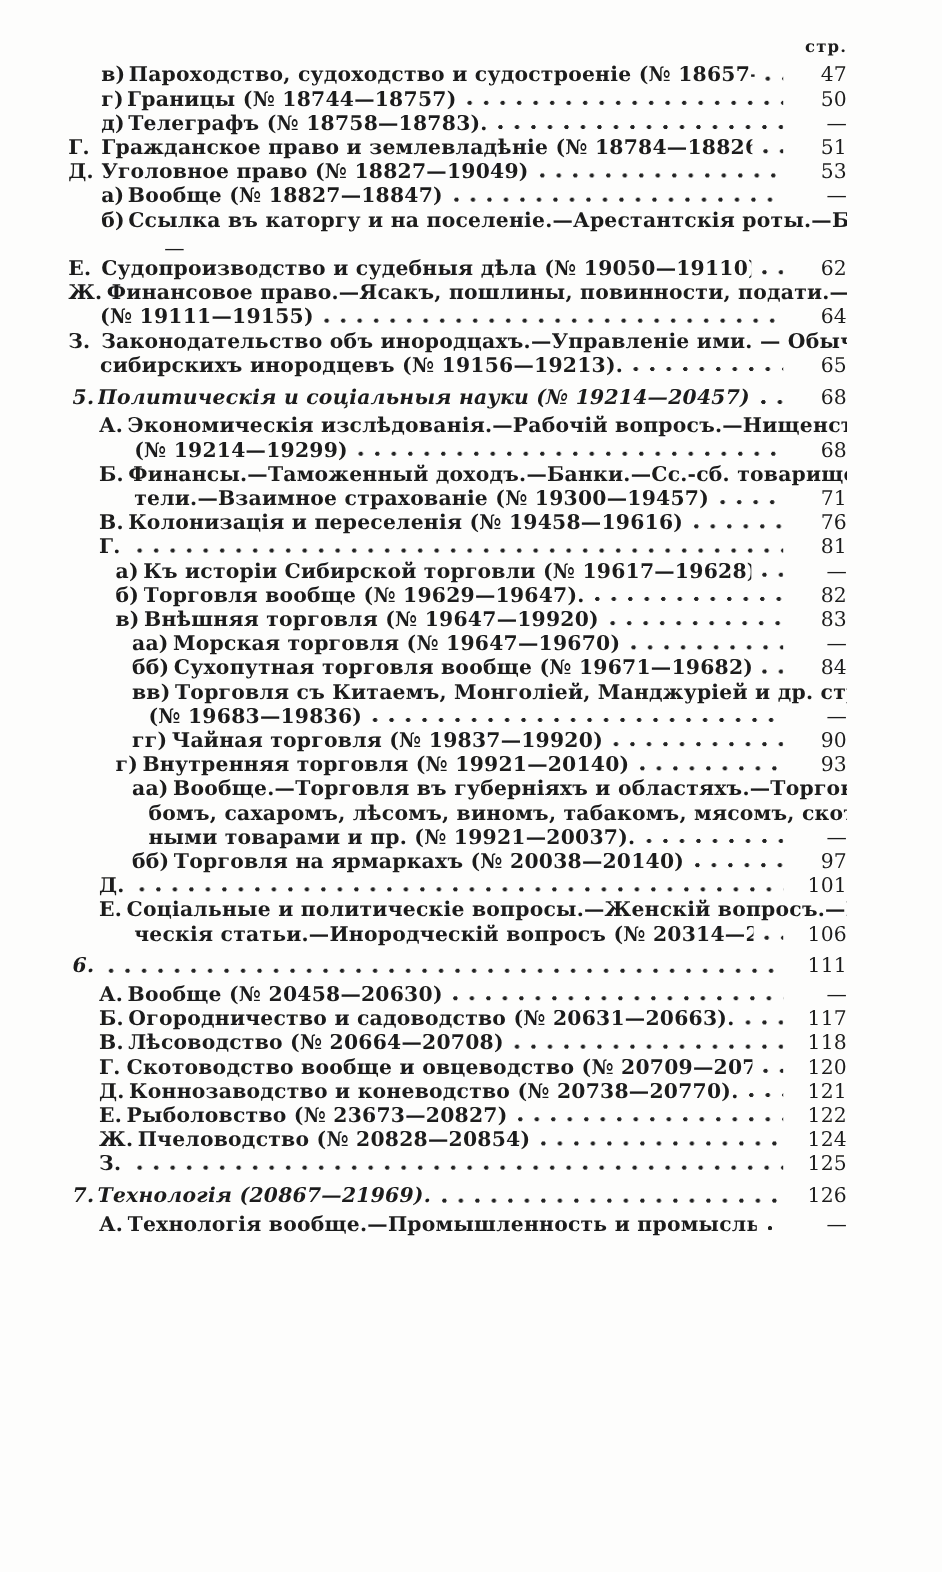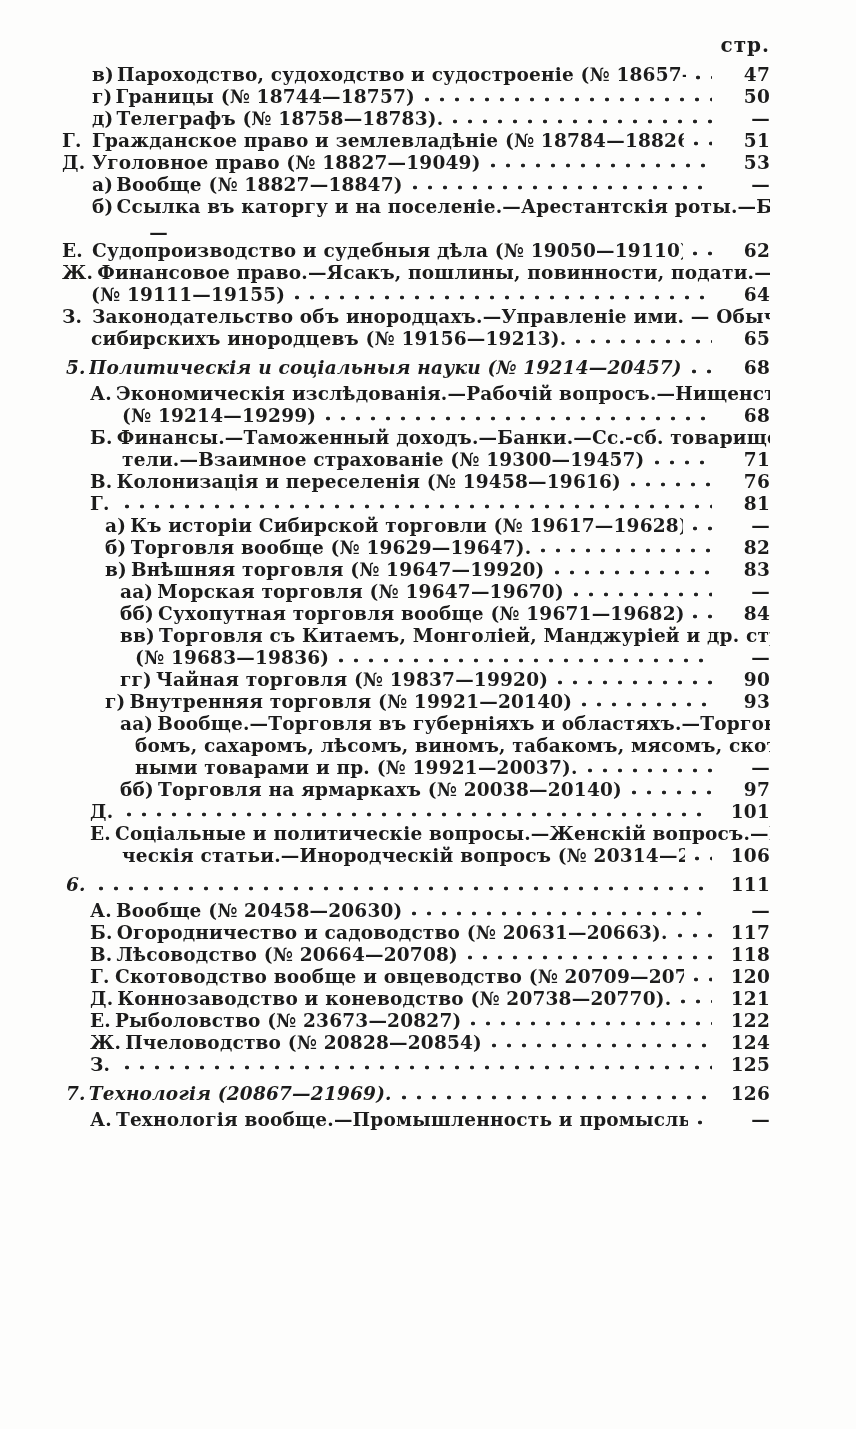--- a/index.html
+++ b/index.html
@@ -12,21 +12,21 @@
     overflow: hidden;
     position: relative;
   }
   .page { padding-top: 33px; }
 
   .hdr-row {
     display: flex; justify-content: flex-end;
     padding-right: 86px; margin-bottom: 7px;
   }
   .hdr-row .hdr {
-    font-size: 20px; font-weight: 700; letter-spacing: 1px;
+    font-size: 15px; font-weight: 700; letter-spacing: 1px;
   }
 
   .line {
     display: flex; align-items: baseline;
     height: 22px; line-height: 22px;
     font-size: 18.5px; letter-spacing: 0.2px;
     padding-right: 86px;
     overflow: hidden; white-space: nowrap;
   }
   .line.it { font-style: italic; }
@@ -59,21 +59,21 @@
     flex: 1 1 20px; min-width: 6px;
     align-self: flex-end;
     height: 9px; margin: 0 12px 4px 9px;
     background-image: radial-gradient(circle at 3px 4.5px, #222 1.7px, rgba(0,0,0,0) 2.2px);
     background-size: 15px 9px;
     background-repeat: repeat-x;
   }
   .pageno {
     flex: 0 0 auto;
     width: 46px; text-align: right;
-    font-weight: 700; font-style: normal;
+    font-weight: 400; font-style: normal;
     font-size: 18.5px;
   }
 </style>
 </head>
 <body>
 
 <div class="page">
   <div class="hdr-row">
     <span class="hdr">стр.</span>
   </div>

